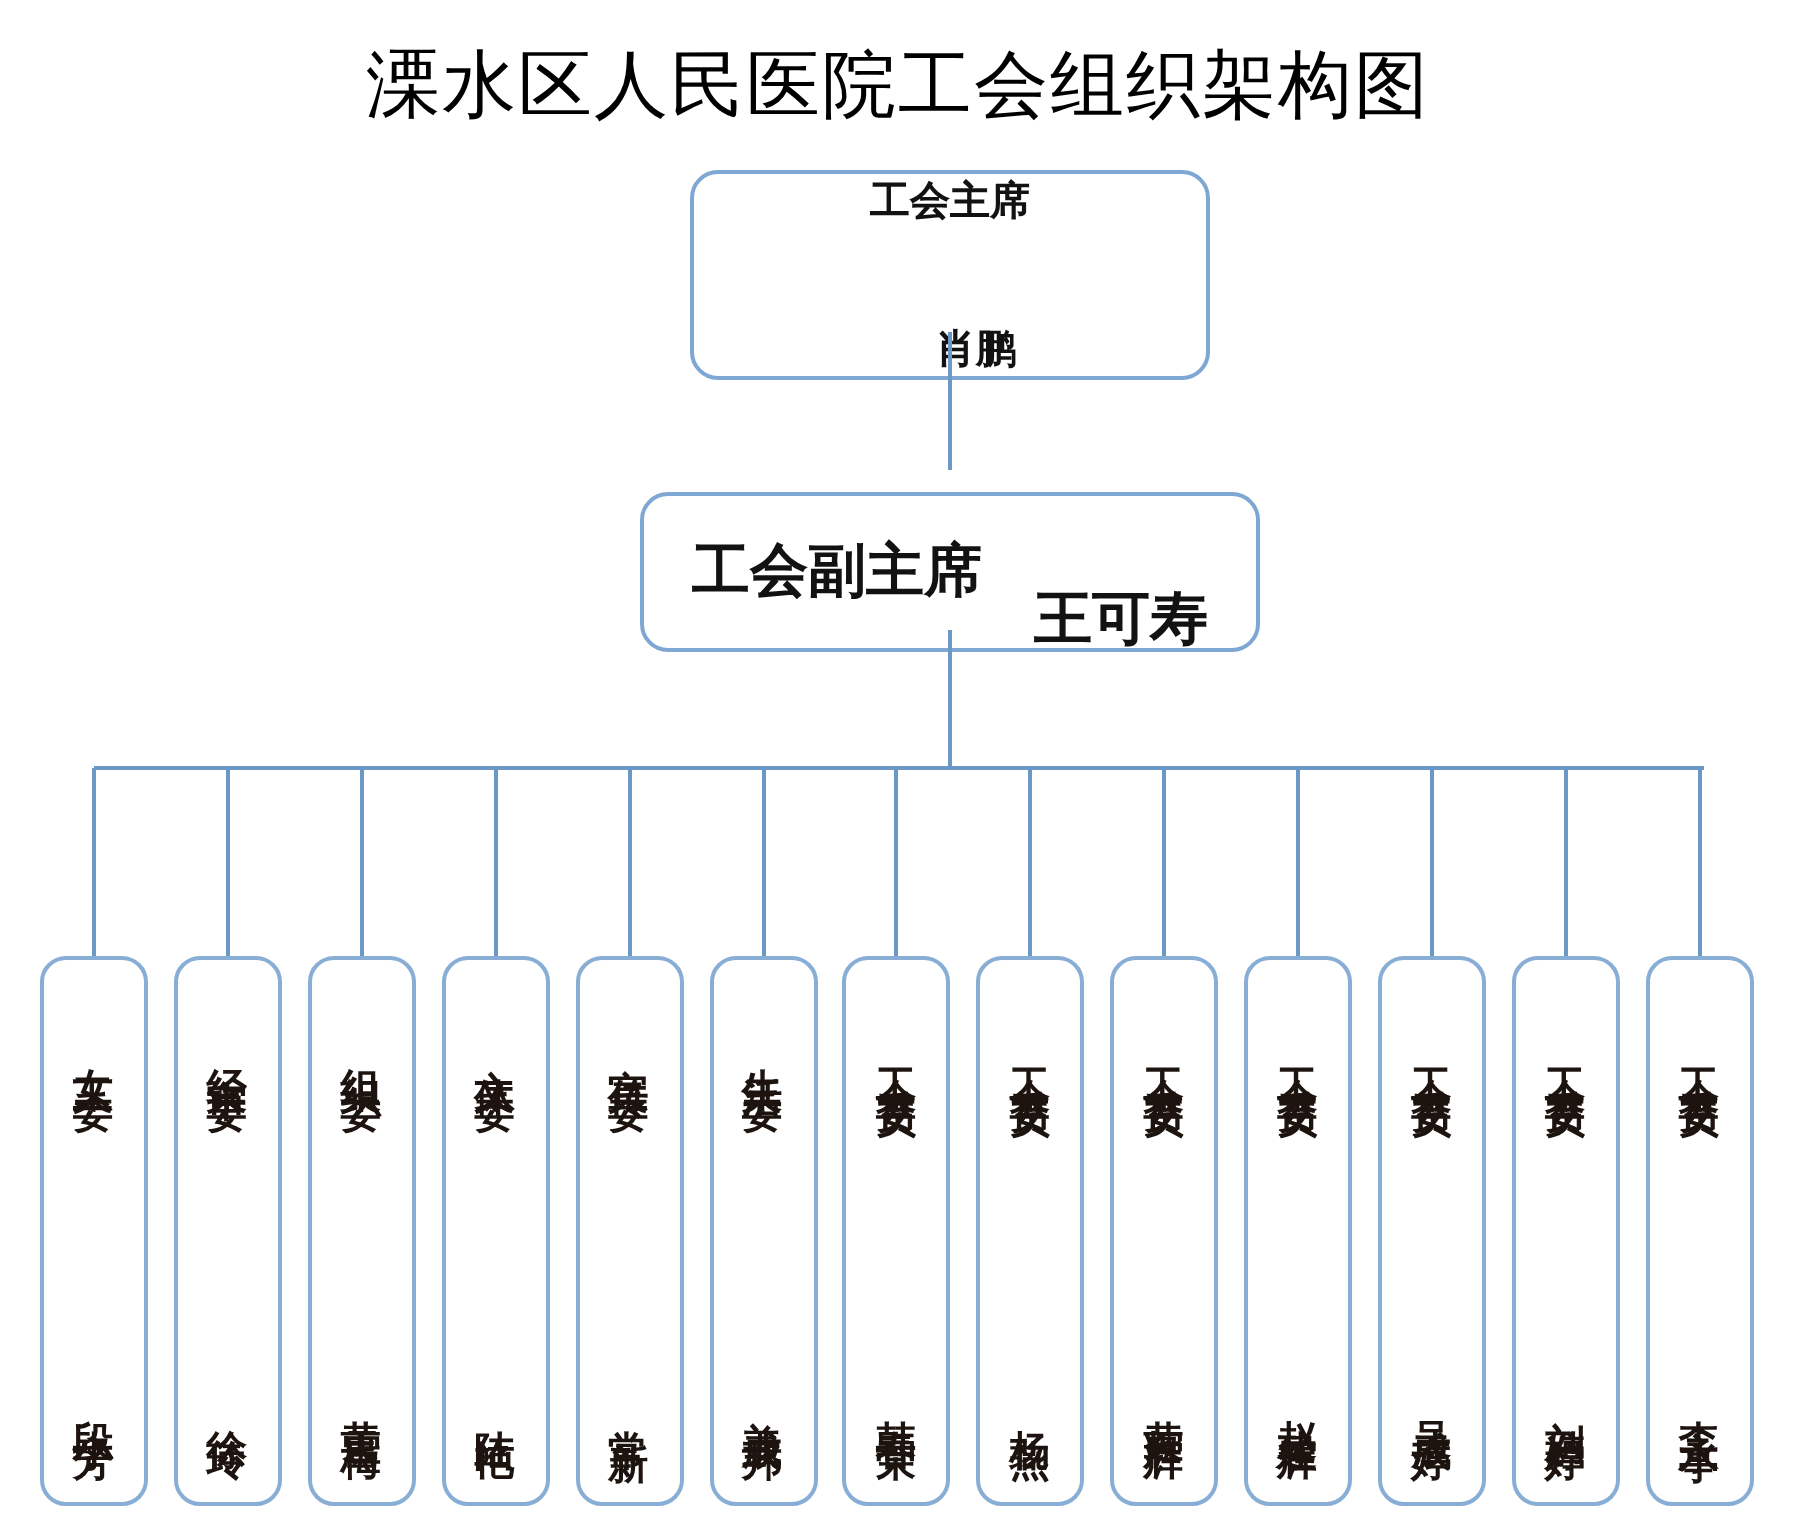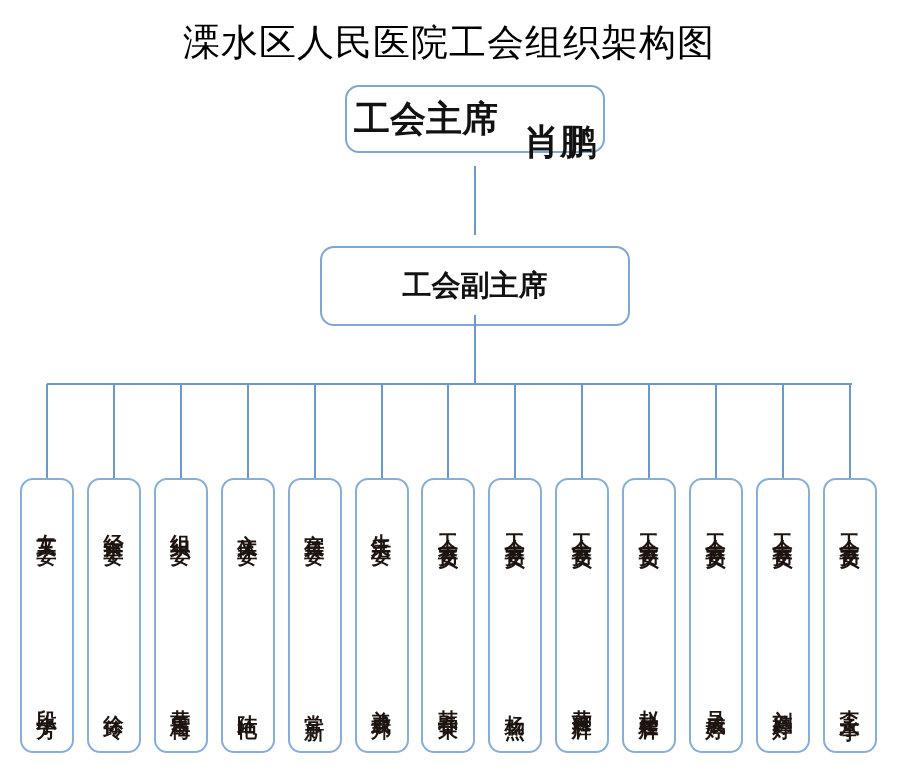--- a/index.html
+++ b/index.html
@@ -37,22 +37,23 @@
     align-items: center;
     justify-content: center;
     font-weight: bold;
     color: #121212;
     box-sizing: border-box;
   }
   .chairman {
     left: 345px;
     top: 85px;
     width: 260px;
-    height: 68px;
-    font-size: 36px;
+    height: 105px;
+    font-size: 20px;
+    flex-direction: column;
   }
   .vice {
     left: 320px;
     top: 246px;
     width: 310px;
     height: 80px;
     font-size: 29px;
   }
   .leader-name {
     margin-left: 26px;
@@ -134,20 +135,21 @@
 
   <div class="node chairman">
     <span>工会主席</span>
     <span class="leader-name">肖鹏</span>
   </div>
 
   <div class="connector stem1"></div>
 
   <div class="node vice">
     <span>工会副主席</span>
+    <span class="leader-name">王可寿</span>
   </div>
 
   <div class="connector stem2"></div>
   <div class="connector bus"></div>
 
   <div class="members">
       <div class="member-col">
       <div class="drop"></div>
       <div class="member-box">
         <span class="vtext m-role">女工委</span>

